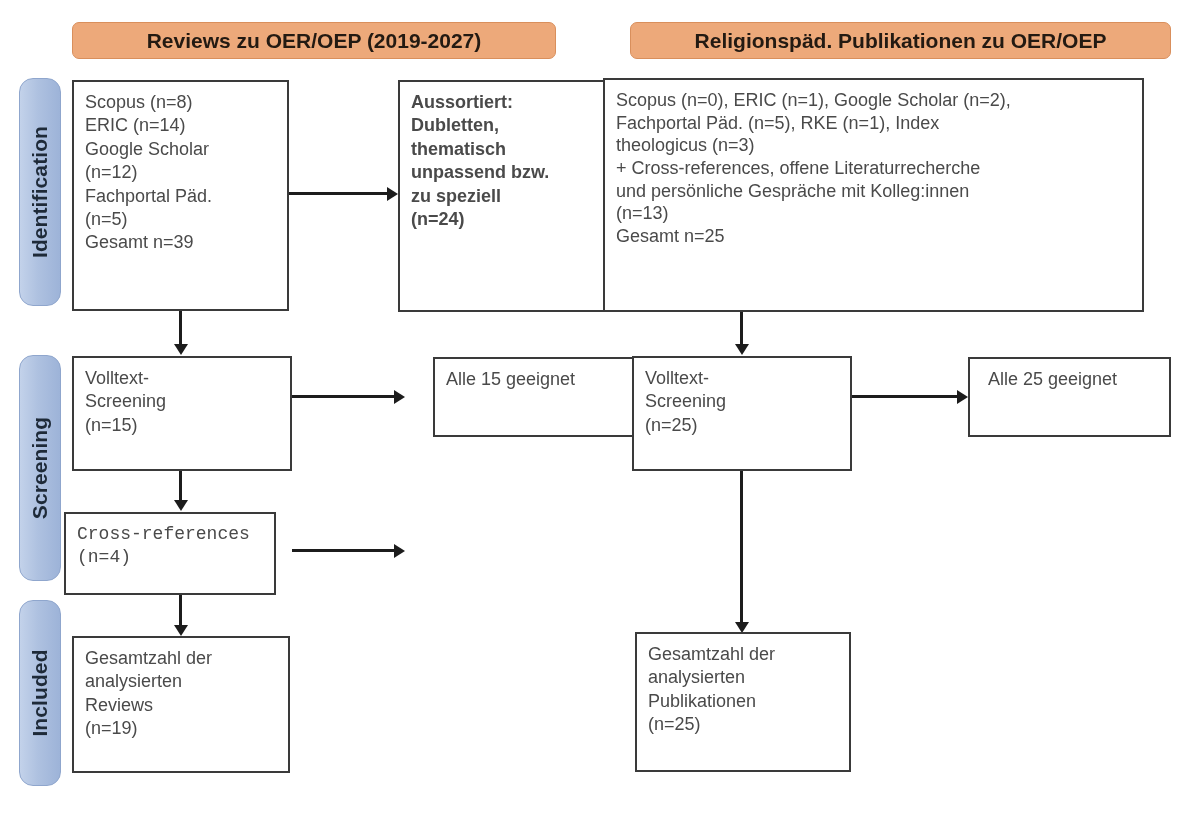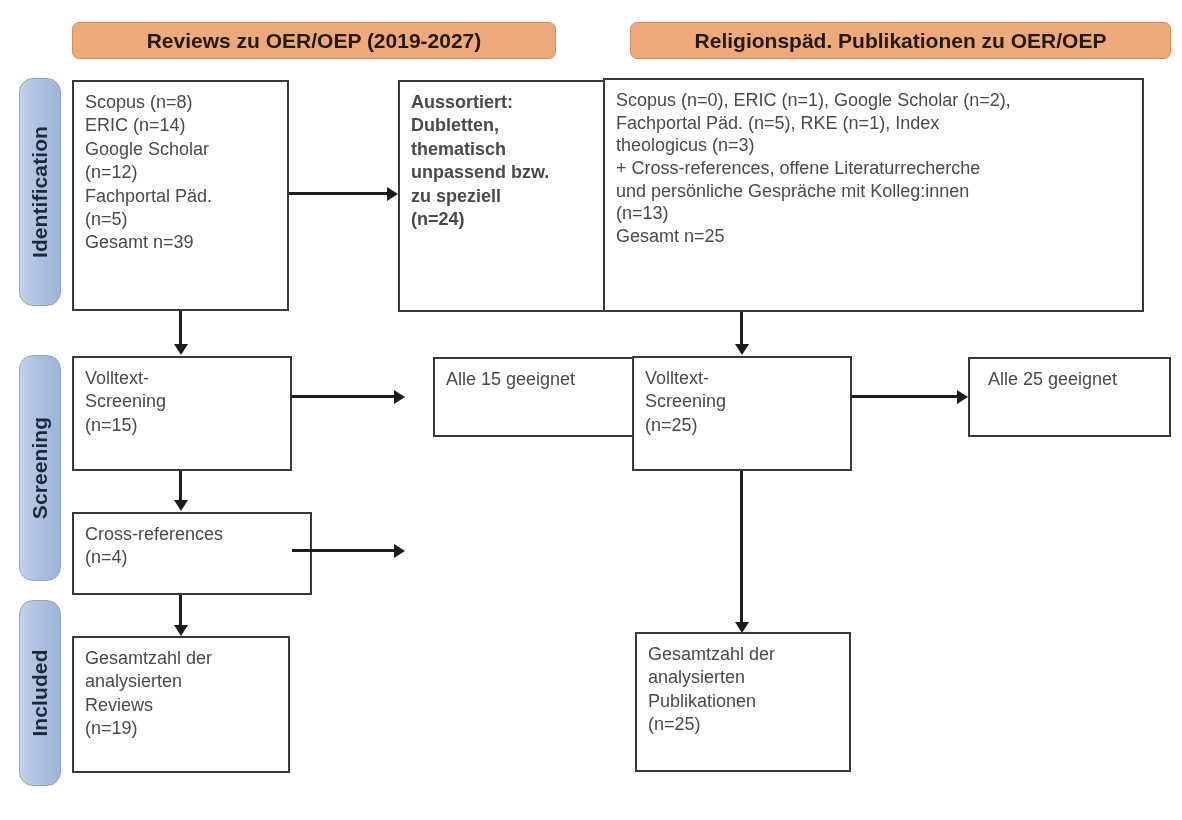--- a/index.html
+++ b/index.html
@@ -141,21 +141,21 @@
 (n=15)</div>
 
   <div class="flow-box" style="left:405px; top:357px; width:208px; height:80px;margin-left:28px;">Alle 15 geeignet</div>
 
   <div class="conn conn-h" style="left:292px; top:395px; width:102px;"></div>
   <div class="arrow-right" style="left:394px; top:389.5px;"></div>
 
   <div class="conn conn-v" style="left:179px; top:471px; width:3px; height:30px;"></div>
   <div class="arrow-down" style="left:173.5px; top:500px;"></div>
 
-  <div class="flow-box" style="left:72px; top:512px; width:240px; height:83px;">Cross-references
+  <div class="flow-box" style="left:64px; top:512px; width:212px; height:83px;font-family:Liberation Mono, monospace;">Cross-references
 (n=4)</div>
 
 
   <div class="conn conn-h" style="left:292px; top:549px; width:102px;"></div>
   <div class="arrow-right" style="left:394px; top:543.5px;"></div>
 
   <div class="conn conn-v" style="left:179px; top:595px; width:3px; height:36px;"></div>
   <div class="arrow-down" style="left:173.5px; top:625px;"></div>
 
   <div class="flow-box" style="left:72px; top:636px; width:218px; height:137px;">Gesamtzahl der

